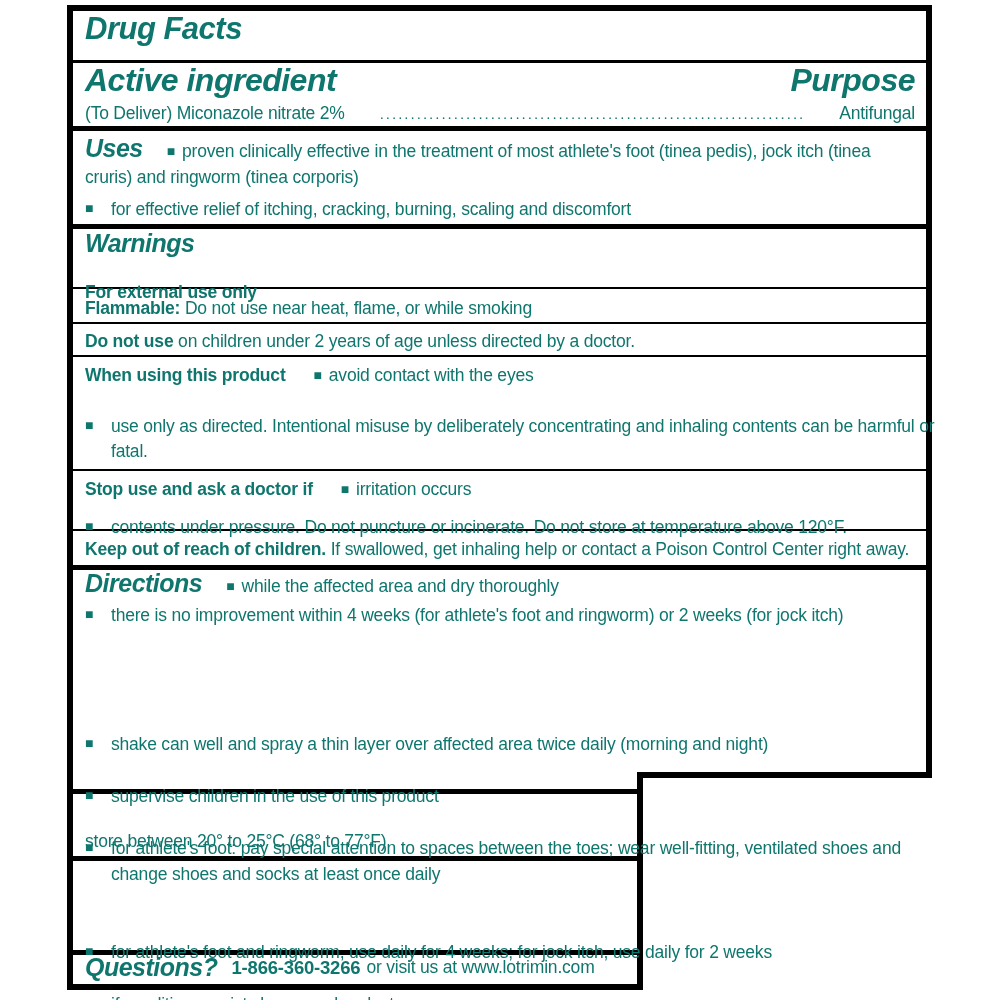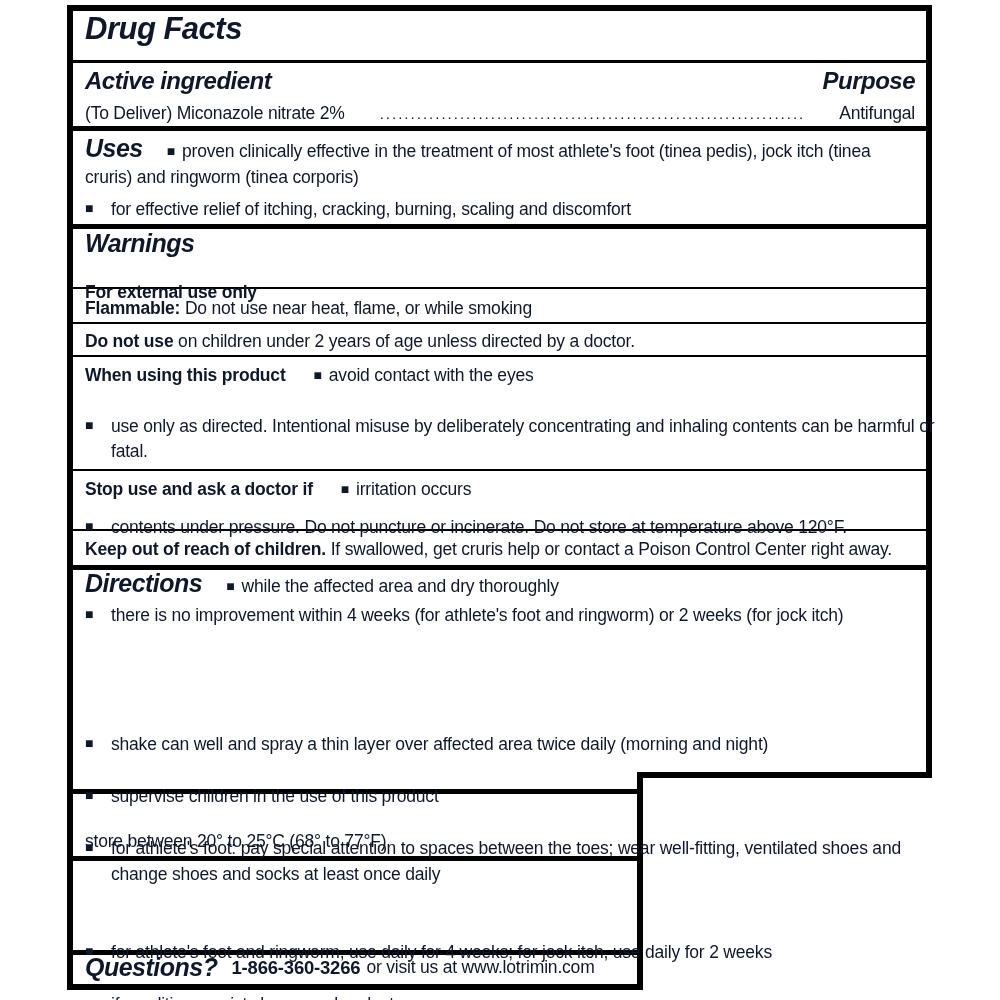--- a/index.html
+++ b/index.html
@@ -1,25 +1,25 @@
 <!DOCTYPE html>
 <html><head>
 <meta charset="utf-8">
 <style>
   html,body { margin:0; padding:0; background:#ffffff; }
   .page {
     position:relative; width:1000px; height:1000px; background:#ffffff;
-    font-family:"Liberation Sans", sans-serif; color:#0f172a;
+    font-family:"Liberation Sans", sans-serif; color:#0f766e;
   }
   .bar { position:absolute; background:#000; }
   .blk { position:absolute; left:85px; width:830px; font-size:17.5px; line-height:25px; letter-spacing:-0.2px; }
   .narrow { width:535px; }
   b { letter-spacing:-0.2px; }
   .h1 { font-size:31px; font-weight:bold; font-style:italic; letter-spacing:-0.5px; }
-  .h2 { font-size:24px; font-weight:bold; font-style:italic; letter-spacing:-0.5px; }
+  .h2 { font-size:32px; font-weight:bold; font-style:italic; letter-spacing:-0.5px; }
   .sec { font-size:25px; font-weight:bold; font-style:italic; letter-spacing:-0.5px; margin-right:24px; }
   .sq { font-size:14px; margin-right:7px; position:relative; top:-1px; }
   .bullet { position:relative; padding-left:26px; }
   .bullet .sq { position:absolute; left:0; top:-1px; }
   .row { display:flex; justify-content:space-between; align-items:baseline; }
   .leader-row { display:flex; align-items:baseline;gap:31px; }
   .dots { flex:1; overflow:hidden; white-space:nowrap; font-size:15px; letter-spacing:2px; margin:0 4px; }
   .gap { display:inline-block; width:28px; }
   .qrow { display:flex; align-items:baseline; }
   .phone { font-weight:bold; font-size:18.5px; margin:0 6px 0 14px; letter-spacing:-0.2px; }
@@ -89,21 +89,21 @@
     <span class="sq">■</span><span>contents under pressure. Do not puncture or incinerate. Do not store at temperature above 120°F.</span>
   </div>
   <div class="blk" style="top:477px;">
     <b>Stop use and ask a doctor if</b><span class="gap"></span><span class="sq">■</span><span>irritation occurs</span>
   </div>
   <div class="blk bullet" style="top:503px;">
     <span class="sq">■</span><span>there is no improvement within 4 weeks (for athlete's foot and ringworm) or 2 weeks (for jock itch)</span>
   </div>
   <div class="blk" style="top:537px;">
     <b>Keep out of reach of children.</b>
-    <span>If swallowed, get cruris help or contact a Poison Control Center right away.</span>
+    <span>If swallowed, get inhaling help or contact a Poison Control Center right away.</span>
   </div>
 
   <div class="blk" style="top:571px;">
     <span class="sec">Directions</span><span class="sq">■</span><span>while the affected area and dry thoroughly</span>
   </div>
   <div class="blk bullet" style="top:606px;line-height:26px;">
     <span class="sq">■</span><span>shake can well and spray a thin layer over affected area twice daily (morning and night)</span>
   </div>
   <div class="blk bullet" style="top:632px;line-height:26px;">
     <span class="sq">■</span><span>supervise children in the use of this product</span>

